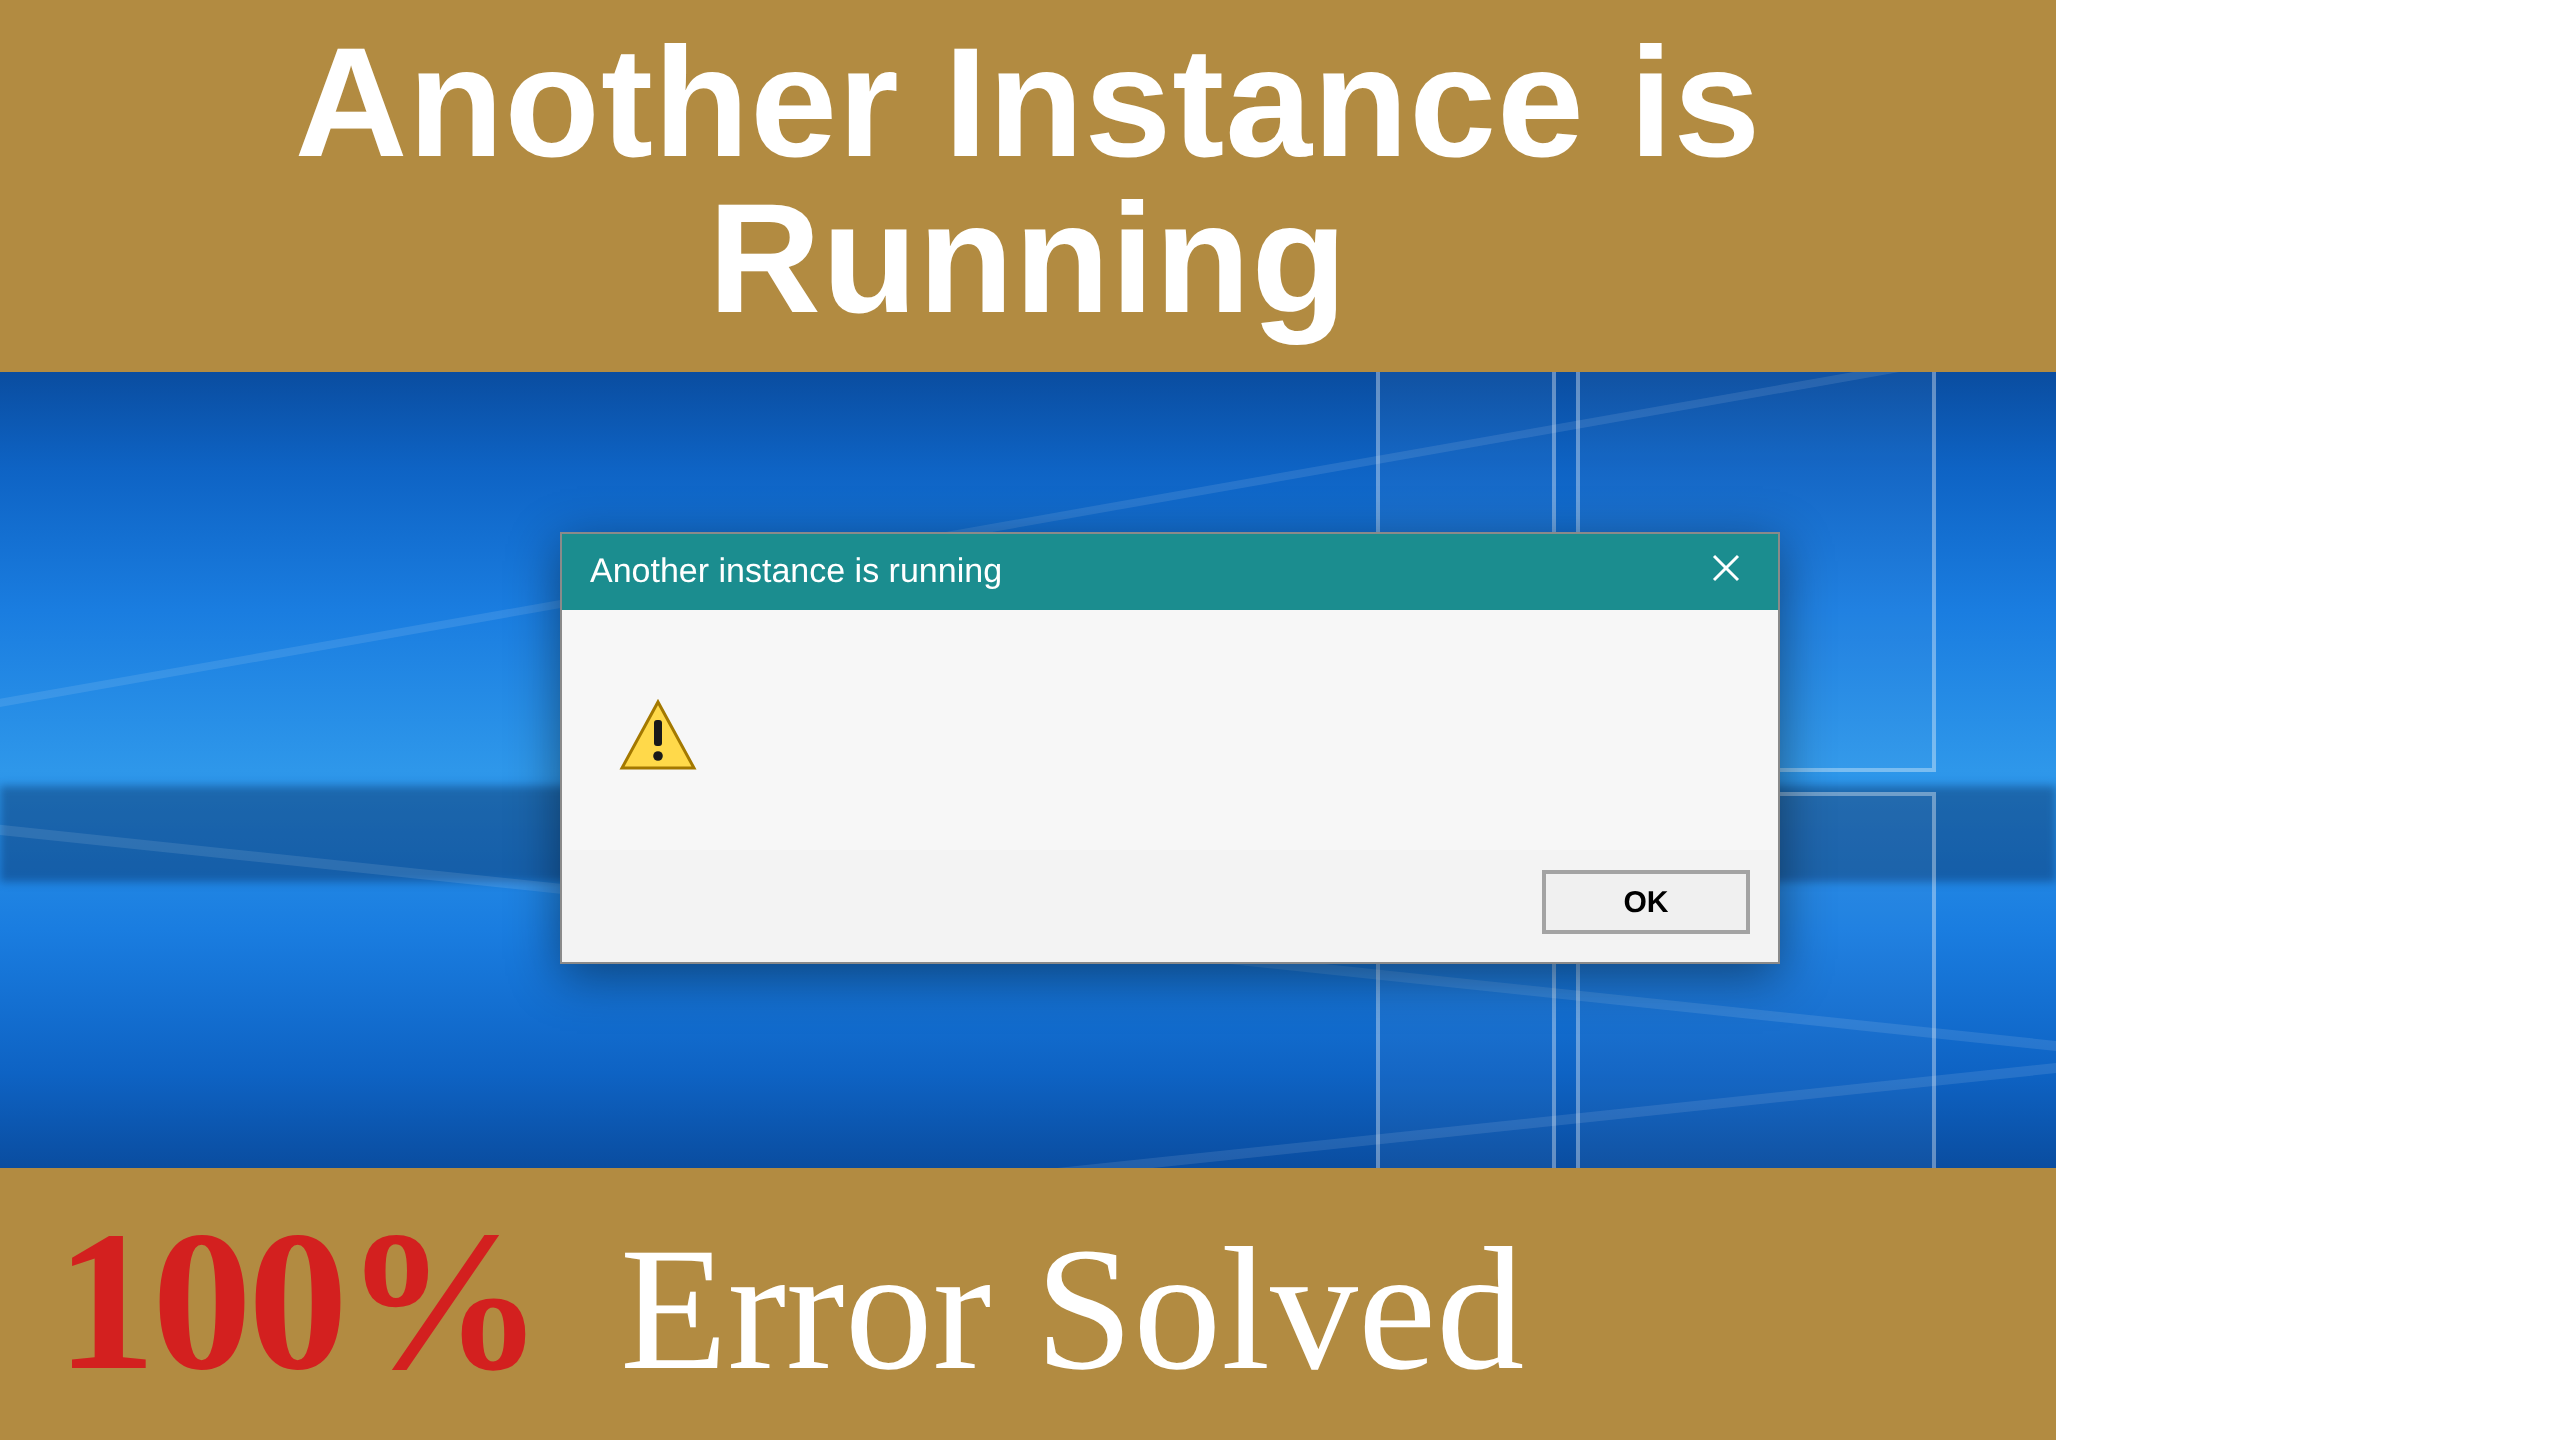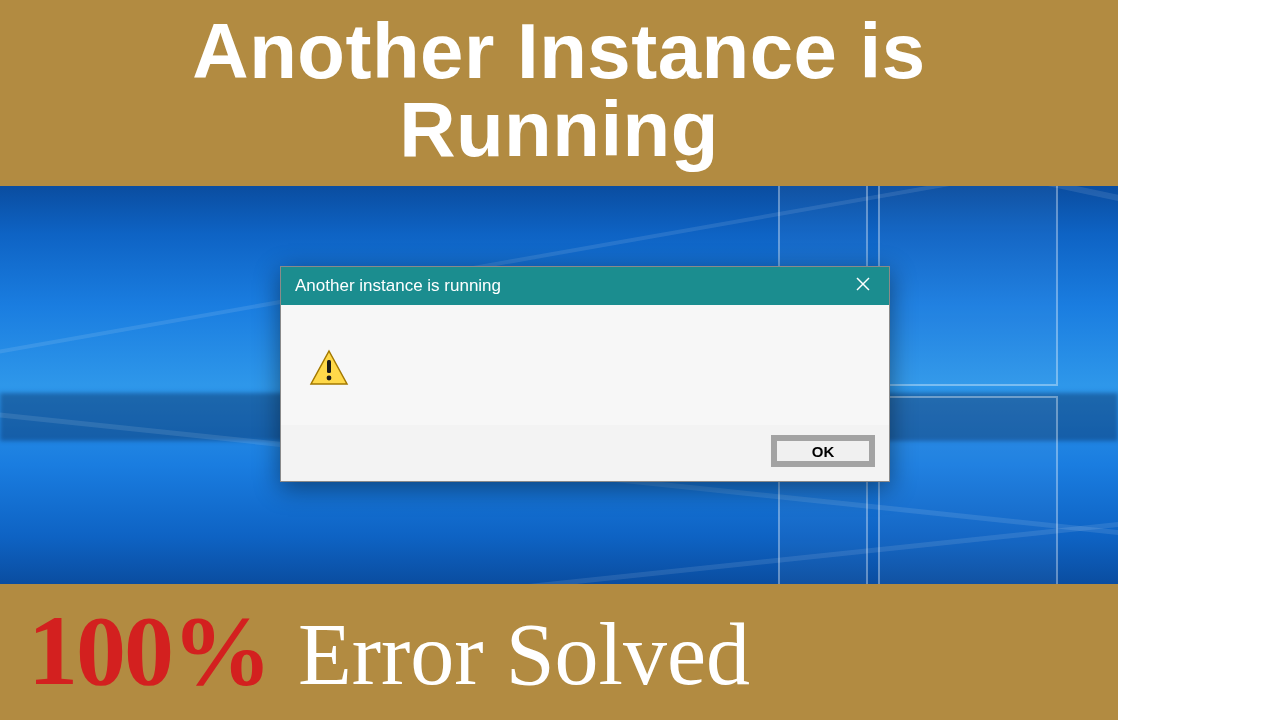--- a/index.html
+++ b/index.html
@@ -1,18 +1,18 @@
 <!DOCTYPE html>
 <html><head>
 <meta charset="utf-8">
 <style>
   * { margin: 0; padding: 0; box-sizing: border-box; }
   html, body { width: 1280px; height: 720px; overflow: hidden; font-family: "Segoe UI", Tahoma, sans-serif; }
   .page {
-    width: 1118px; height: 720px;
+    width: 1028px; height: 720px;
     background: #b28b41;
     display: flex; flex-direction: column; justify-content: space-between;
   }
   .top-banner {
     width: 100%;
     padding: 12px 24px 18px;
     text-align: center;
   }
   .top-banner-text {
     color: #ffffff;
@@ -72,29 +72,29 @@
     font-size:16px; color:#222;
   }
   .dialog-footer {
     background:#f3f3f3;
     display:flex; justify-content:flex-end;
     padding:10px 14px 14px;
   }
   .ok-btn {
     min-width:104px; height:32px;
     background:#f0f0f0;
-    border:6px solid #a3a3a3;
+    border:2px solid #a3a3a3;
     font-size:15px; font-weight:600;
     display:flex; align-items:center; justify-content:center;
     cursor:pointer;
   }
   .bottom-banner {
     width:100%;
     padding:22px 28px 24px;
-    display:flex; align-items:baseline; gap:28px;
+    display:flex; align-items:baseline; gap:40px;
     justify-content:flex-start;
   }
   .percent {
     color:#d3201f;
     font-weight:800;
     font-size:100px;
     line-height:0.9;
     letter-spacing:-2px;
     font-family:Georgia, "Times New Roman", serif;
   }

